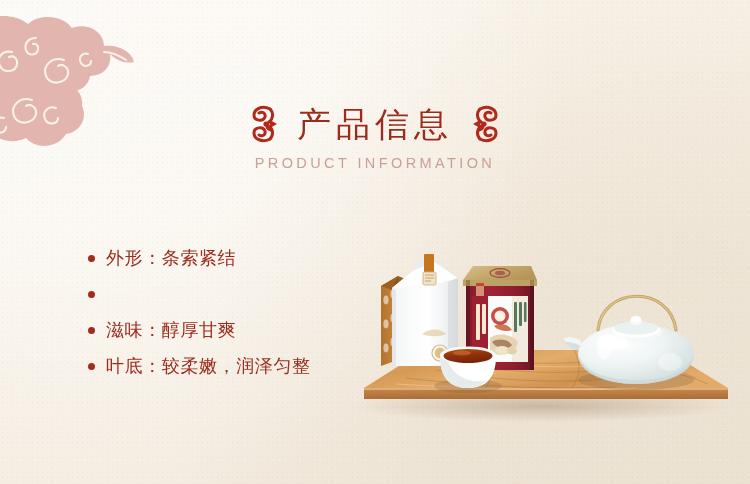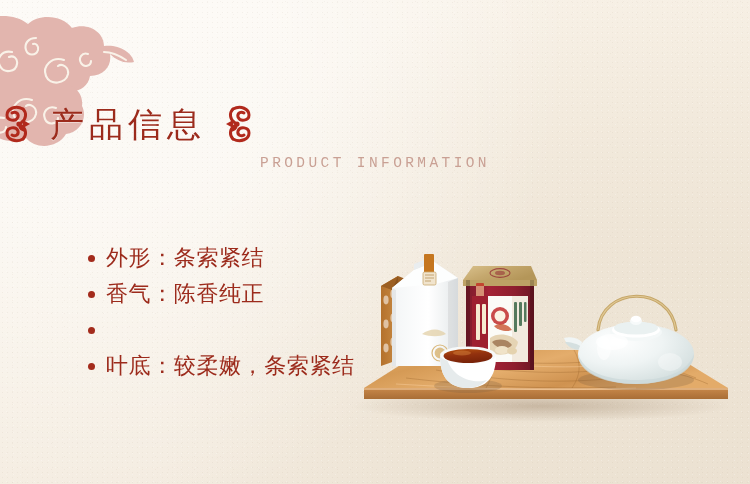--- a/index.html
+++ b/index.html
@@ -24,43 +24,43 @@
       radial-gradient(rgba(168,148,122,.14) .9px, rgba(0,0,0,0) 1px);
     background-size:5px 5px, 7px 7px, 13px 13px;
     background-position:0 0, 3px 2px, 6px 8px;
   }
 
   
   .cloud{position:absolute;left:-8px;top:8px;width:148px;height:150px;}
 
   
   .title-wrap{position:absolute;left:0;top:100px;width:750px;text-align:center;}
-  .title-row{display:flex;align-items:center;justify-content:flex-start;gap:20px;}
+  .title-row{display:flex;align-items:center;justify-content:center;gap:20px;}
   .orn{width:30px;height:48px;flex:0 0 auto;}
   .orn.right{transform:scaleX(-1);}
   .main-title{
     font-size:34px;letter-spacing:5px;color:#9c2b1c;
     font-family:"DejaVu Serif","Liberation Serif",serif;
     line-height:1;font-weight:400;white-space:nowrap;
     text-shadow:0 1px 0 rgba(255,255,255,.45);
   }
   .sub-title{
     margin-top:7px;font-size:14.5px;letter-spacing:3.4px;color:#c9a094;
-    font-family:Liberation Mono, monospace;
+    font-family:Liberation Sans, sans-serif;
   }
 
   
   .list{position:absolute;left:88px;top:240px;width:300px;}
   .row{display:flex;align-items:center;height:36px;}
   .dot{
     width:7px;height:7px;border-radius:50%;background:#a32b1c;
     flex:0 0 auto;margin-right:11px;
   }
   .row-text{
-    font-size:22px;color:#9c2b1c;letter-spacing:.6px;white-space:nowrap;
+    font-size:18px;color:#9c2b1c;letter-spacing:.6px;white-space:nowrap;
     font-family:Liberation Mono, monospace;
   }
 
   
   .photo{position:absolute;left:336px;top:238px;width:404px;height:186px;}
   .photo svg{display:block;}
 </style>
 </head>
 <body>
 
@@ -122,28 +122,28 @@
     <div class="sub-title">PRODUCT INFORMATION</div>
   </div>
 
   <div class="list">
     <div class="row">
       <span class="dot"></span>
       <span class="row-text">外形：条索紧结</span>
     </div>
     <div class="row">
       <span class="dot"></span>
-      <span class="row-text">香气：陈香纯正</span>
     </div>
     <div class="row">
       <span class="dot"></span>
+      <span class="row-text">滋味：醇厚甘爽</span>
     </div>
     <div class="row">
       <span class="dot"></span>
-      <span class="row-text">叶底：较柔嫩，条索紧结</span>
+      <span class="row-text">叶底：较柔嫩，润泽匀整</span>
     </div>
   </div>
 
   <div class="photo">
     <svg viewBox="0 0 404 186" width="404" height="186" aria-hidden="true">
       <defs>
         <linearGradient id="boardTop" x1="0" y1="0" x2="1" y2="0.4">
           <stop offset="0" stop-color="#e8b272"></stop>
           <stop offset=".28" stop-color="#d59a55"></stop>
           <stop offset=".52" stop-color="#e4ad6c"></stop>

